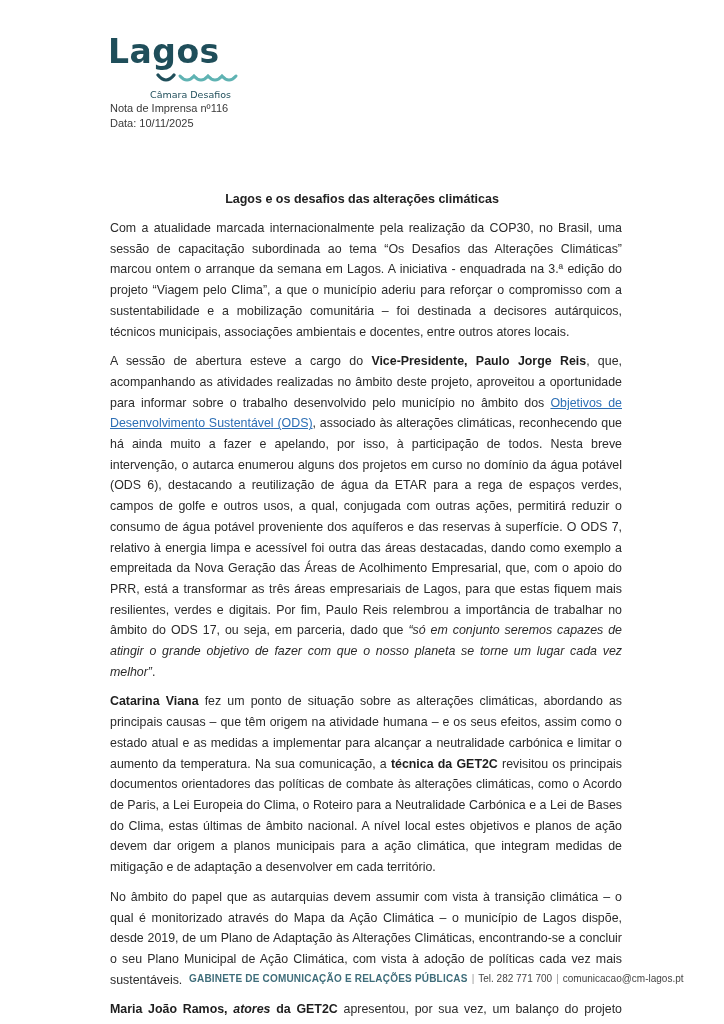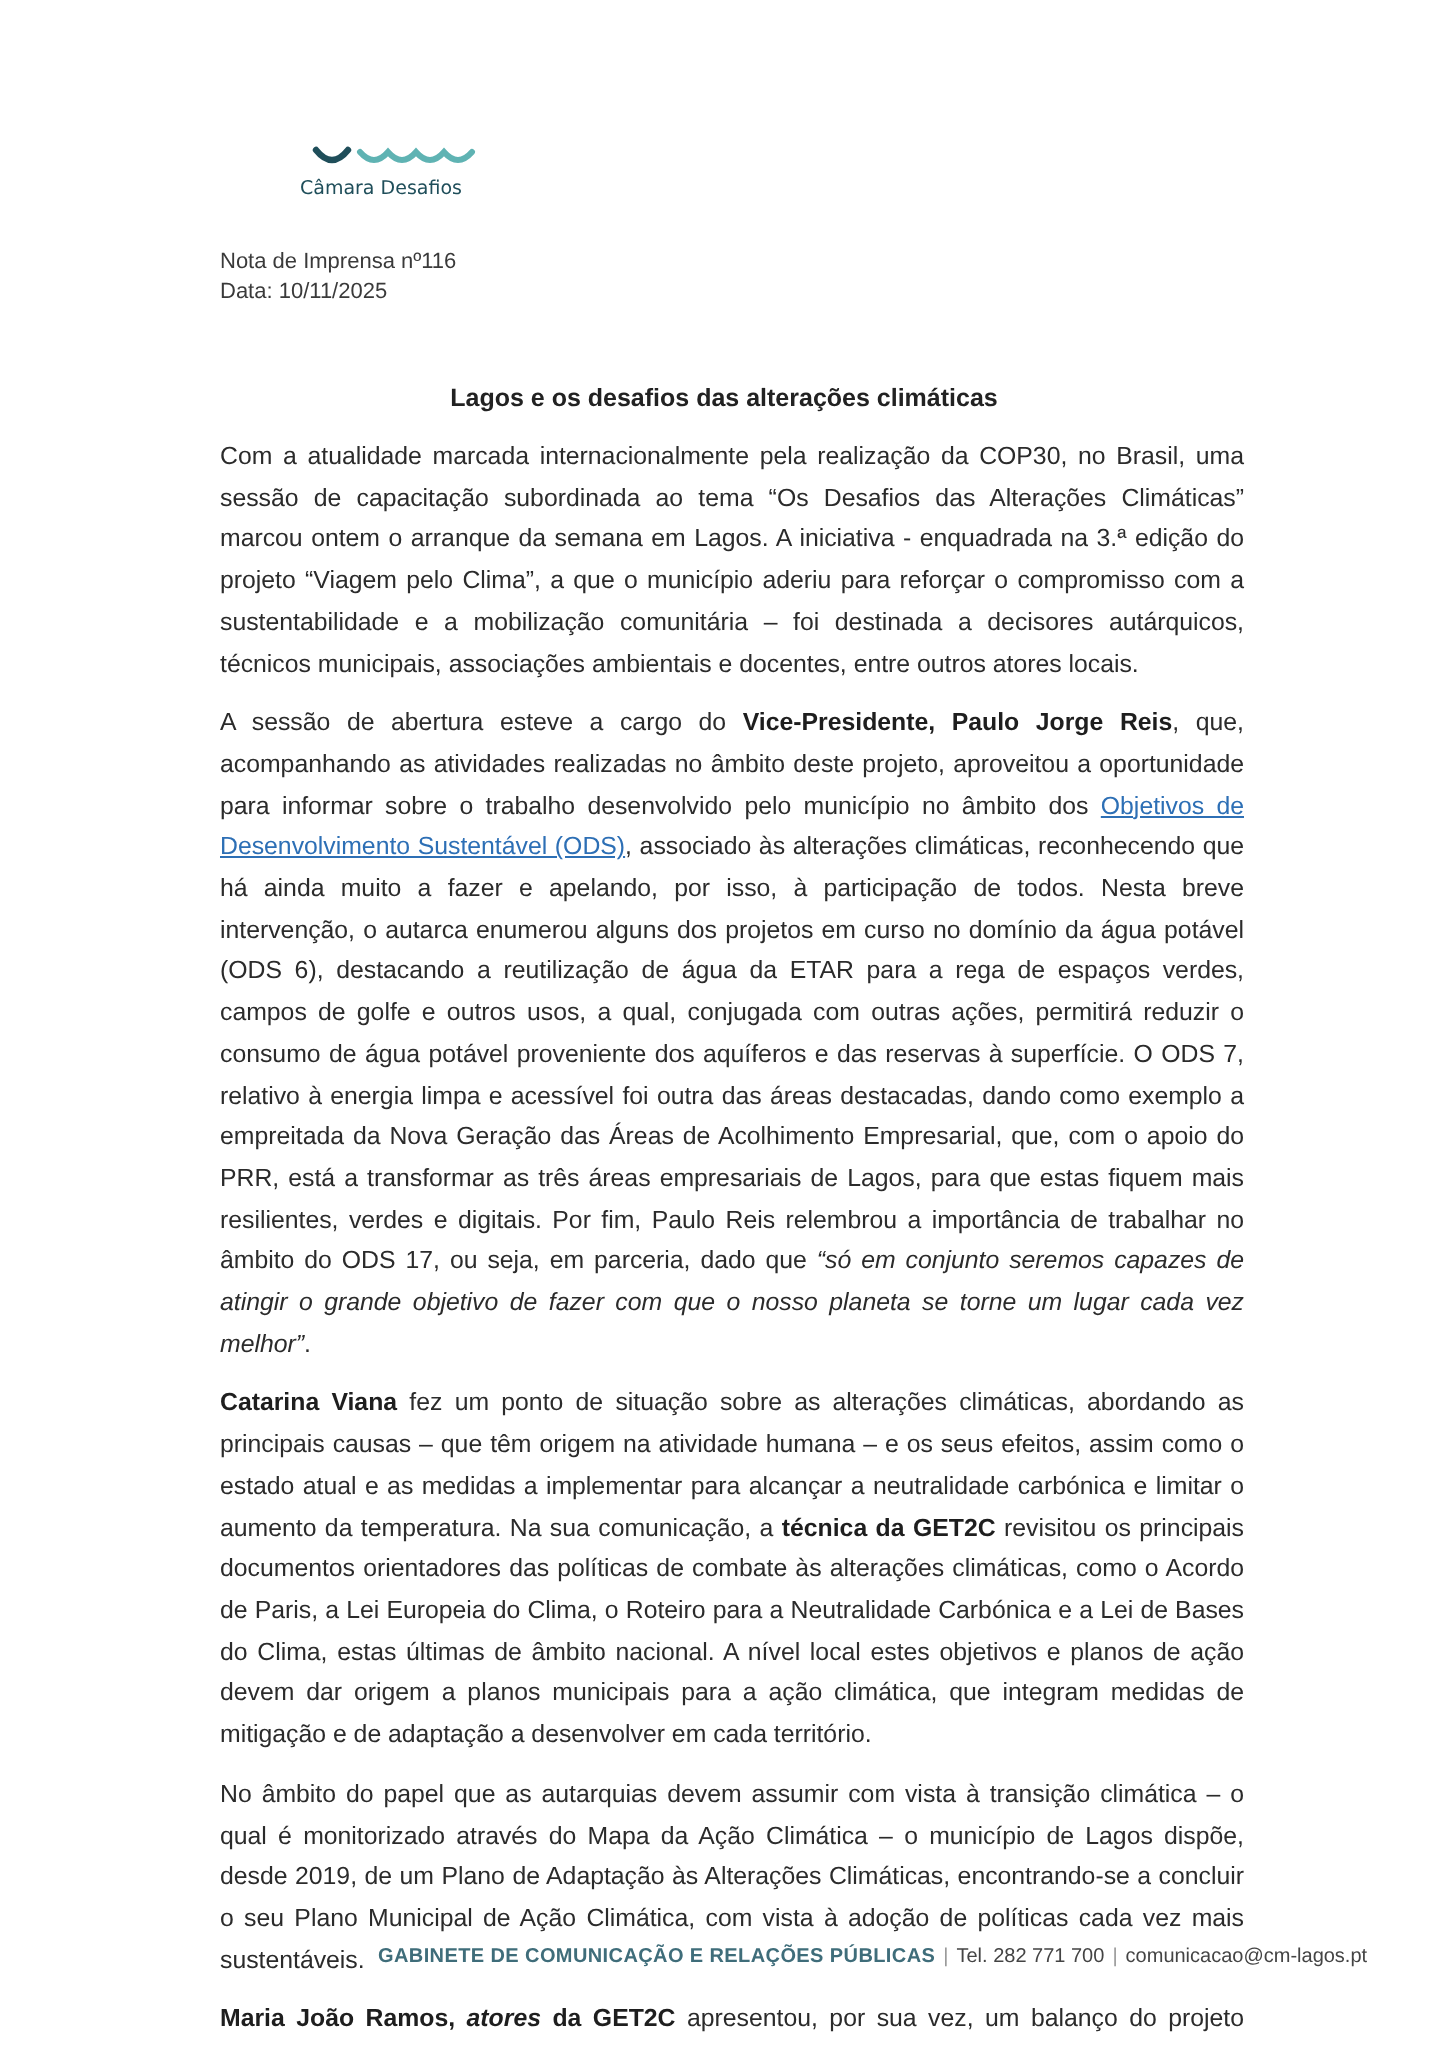--- a/index.html
+++ b/index.html
@@ -12,21 +12,21 @@
     .logo-word {
       position: absolute; left: 0; top: -6px;
       font-family: "DejaVu Sans", sans-serif; font-weight: bold;
       font-size: 33px; letter-spacing: 0.5px; color: #1f4e5a;
     }
     .logo-waves { position: absolute; left: 48px; top: 34px; }
     .logo-sub {
       position: absolute; left: 42px; top: 51px;
       font-family: "DejaVu Sans", sans-serif; font-size: 9.5px; color: #1f4e5a;
     }
-    .meta { position: absolute; left: 110px; top: 124px; font-size: 11px; line-height: 15px; color: #3a3a3a; }
+    .meta { position: absolute; left: 110px; top: 101px; font-size: 11px; line-height: 15px; color: #3a3a3a; }
     .title {
       position: absolute; left: 0; width: 724px; top: 192px; text-align: center;
       font-weight: bold; font-size: 12.5px; color: #222;
     }
     .body-text {
       position: absolute; left: 110px; top: 218px; width: 512px;
       font-size: 12.4px; line-height: 20.7px; text-align: justify; color: #2b2b2b;
     }
     .body-text p { margin: 0 0 9px 0; }
     .body-text a { color: #2d6fb5; text-decoration: underline; }
@@ -35,20 +35,21 @@
       position: absolute; left: 189px; top: 973px; font-size: 10px; color: #444;
       white-space: nowrap;
     }
     .footer .dept { color: #3f6d7a; font-weight: bold; letter-spacing: 0.2px; }
     .footer .sep { color: #999; margin: 0 4px; }
   </style>
 </head>
 <body>
 
 <div class="logo">
+  <div class="logo-word">Lagos</div>
   <svg class="logo-waves" width="90" height="14" viewBox="0 0 90 14">
     <path d="M2 3 Q10 13 18 3" stroke="#1f4e5a" stroke-width="3.2" fill="none" stroke-linecap="round"></path>
     <path d="M24 4 Q31 12 38 4 Q45 12 52 4 Q59 12 66 4 Q73 12 80 4" stroke="#5fb3b3" stroke-width="3" fill="none" stroke-linecap="round"></path>
   </svg>
   <div class="logo-sub">Câmara Desafios</div>
 </div>
 
 <div class="meta">
   <div>Nota de Imprensa nº116</div>
   <div>Data: 10/11/2025</div>

